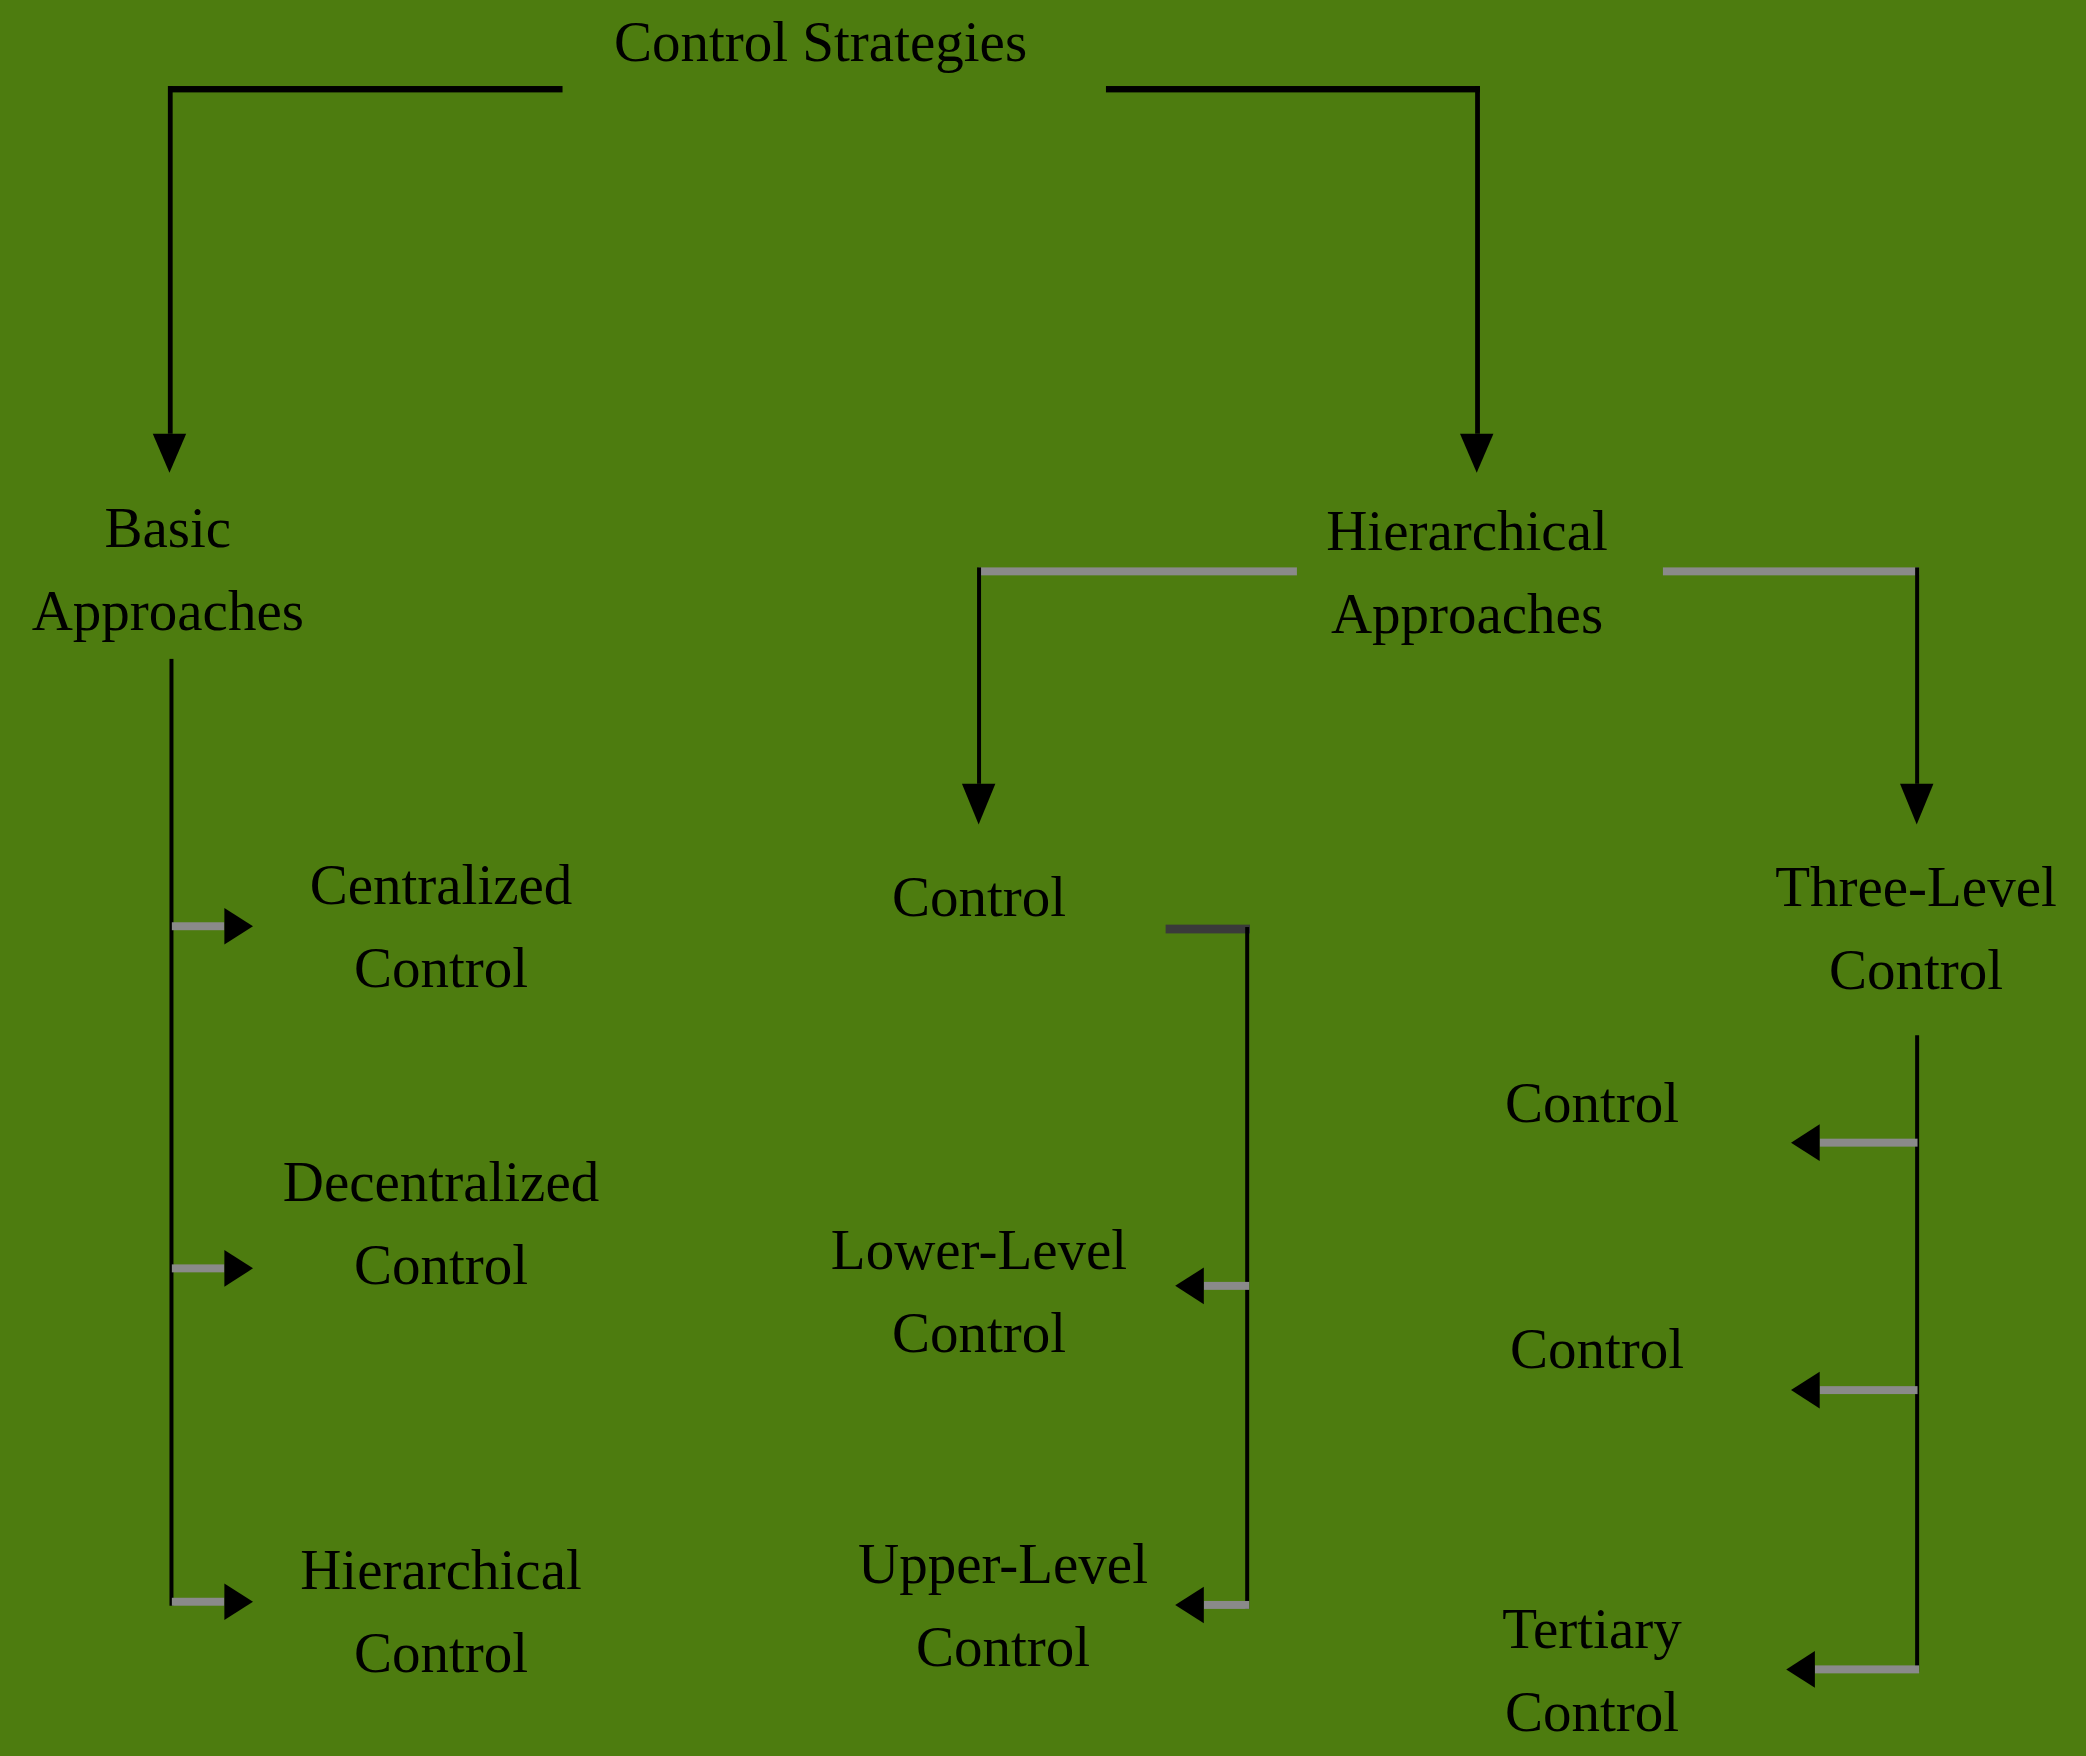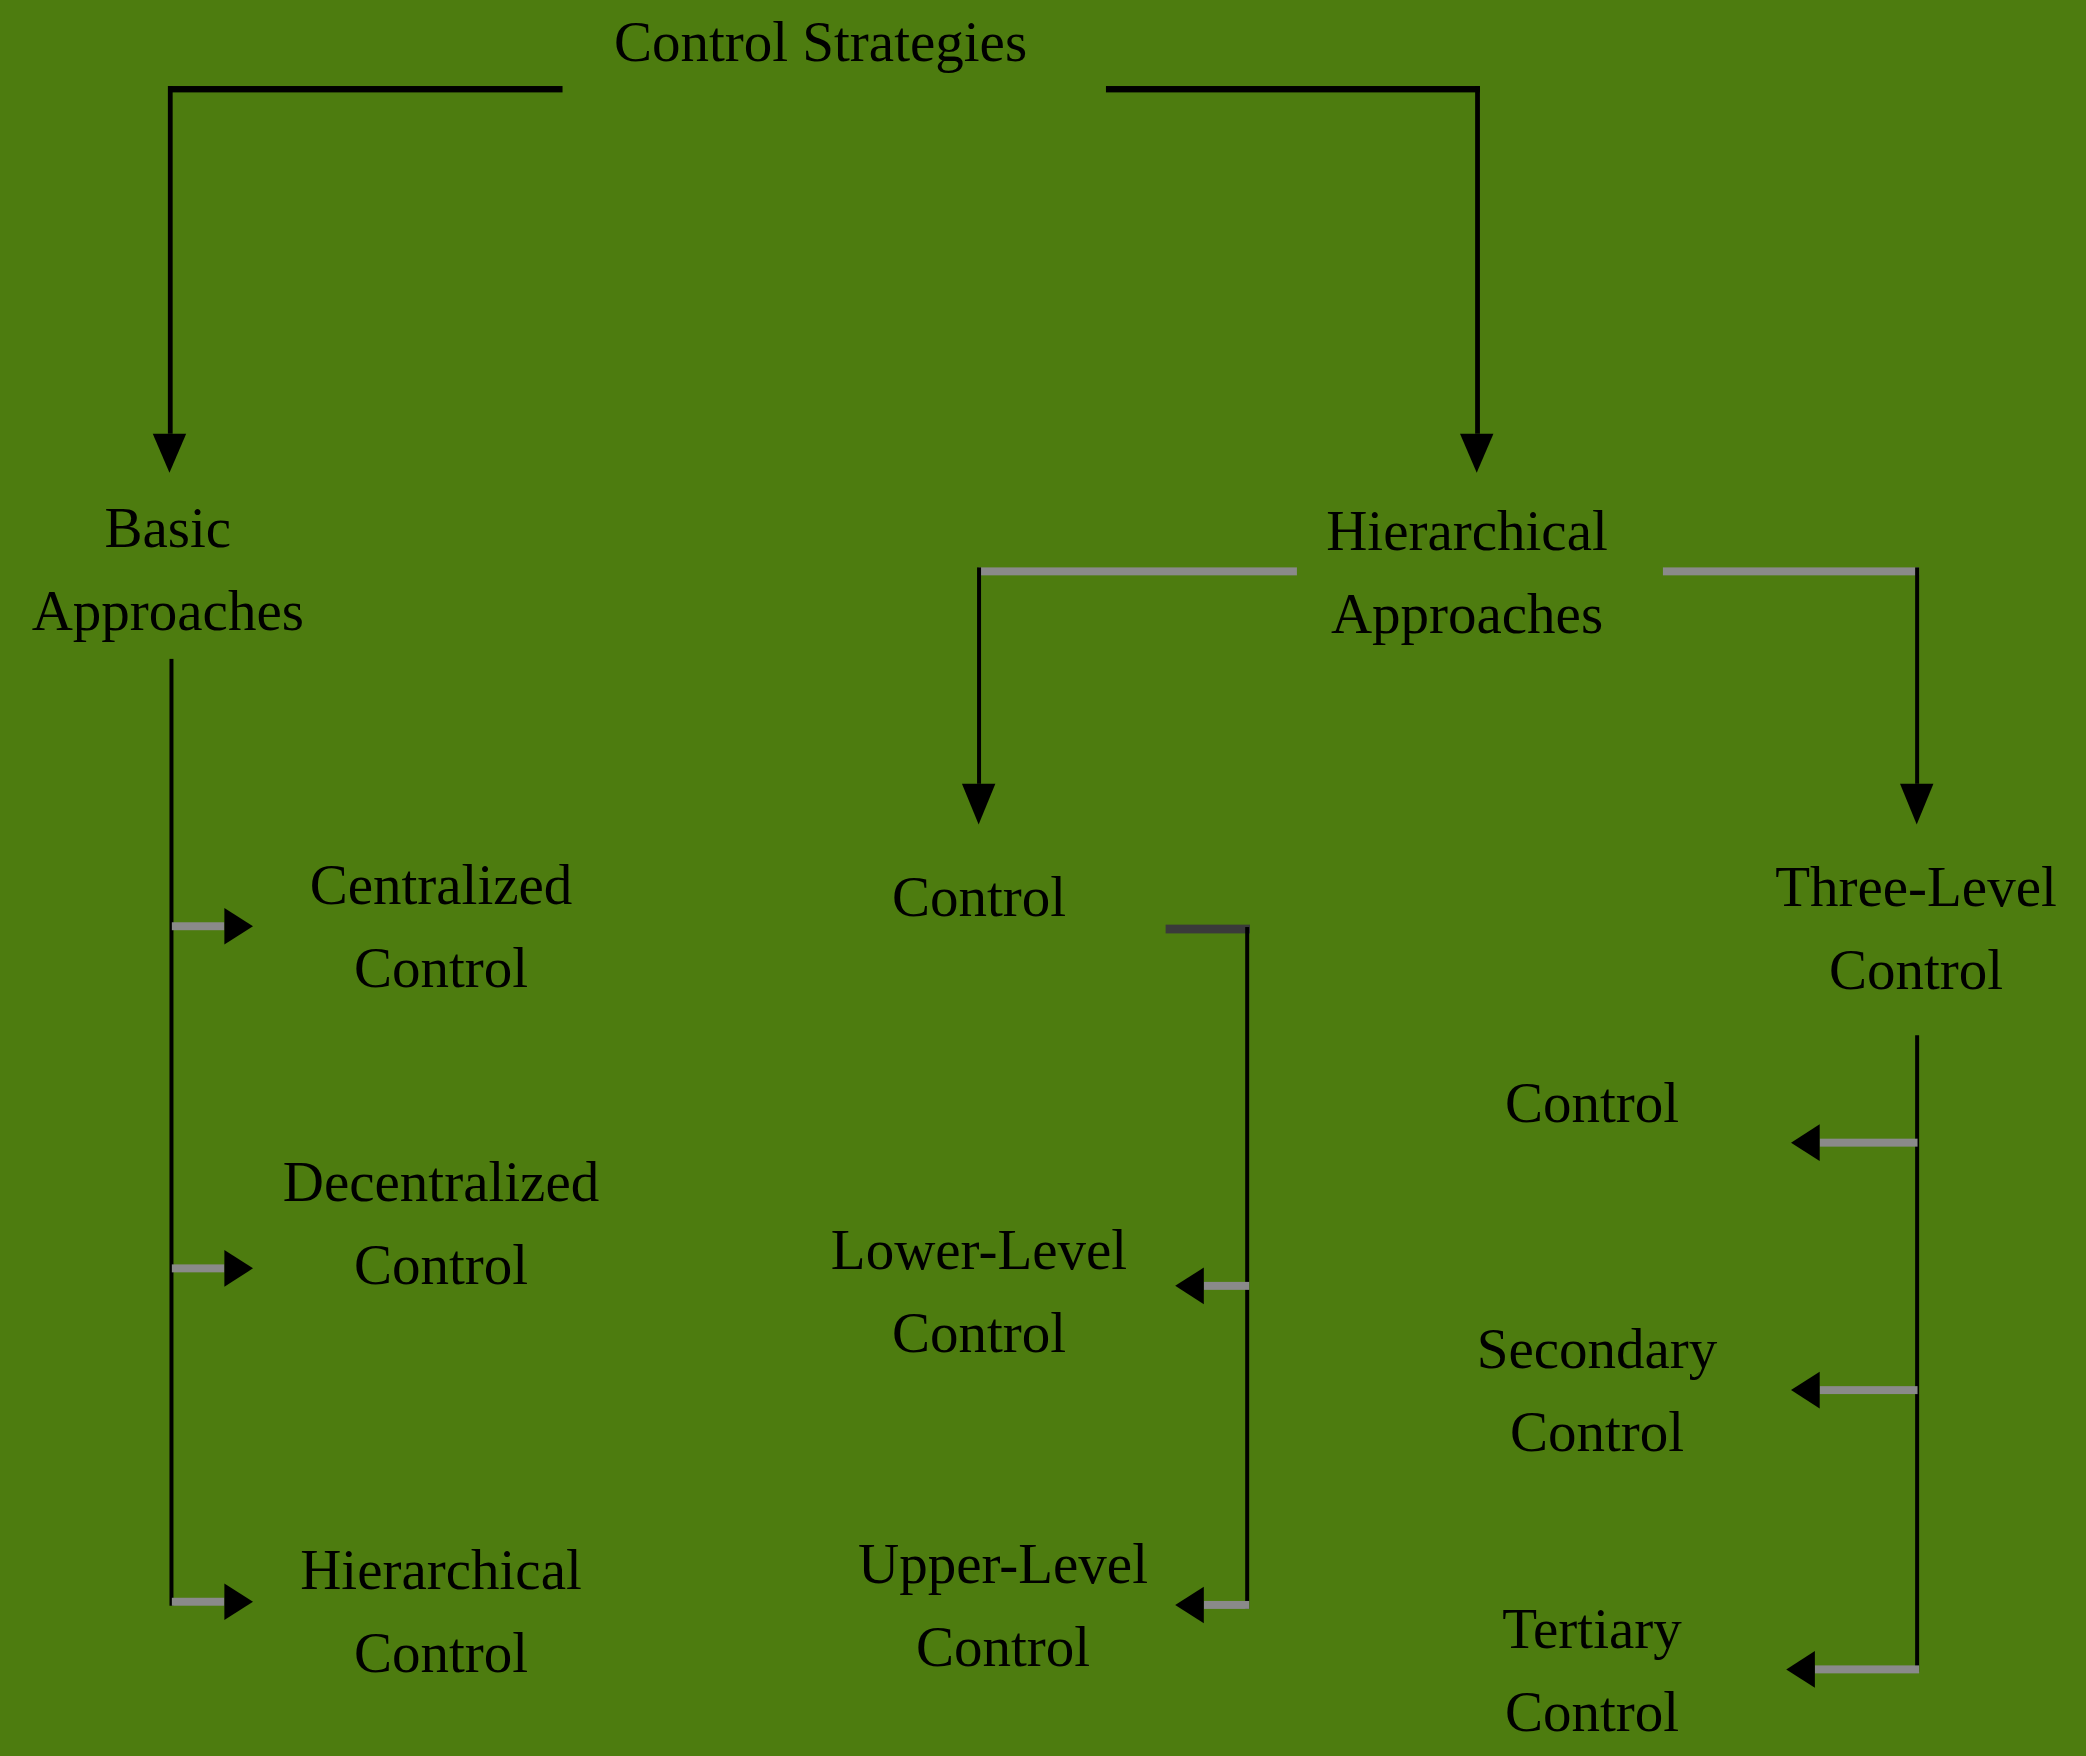--- a/index.html
+++ b/index.html
@@ -117,21 +117,20 @@
     <div>Decentralized</div>
     <div>Control</div>
   </div>
 
   <div class="node" style="left:788px;top:1208px;width:382px;">
     <div>Lower-Level</div>
     <div>Control</div>
   </div>
 
   <div class="node" style="left:1438px;top:1307px;width:318px;">
-    <div>Secondary</div>
     <div>Control</div>
   </div>
 
   <div class="node" style="left:258px;top:1528px;width:366px;">
     <div>Hierarchical</div>
     <div>Control</div>
   </div>
 
   <div class="node" style="left:812px;top:1522px;width:382px;">
     <div>Upper-Level</div>

